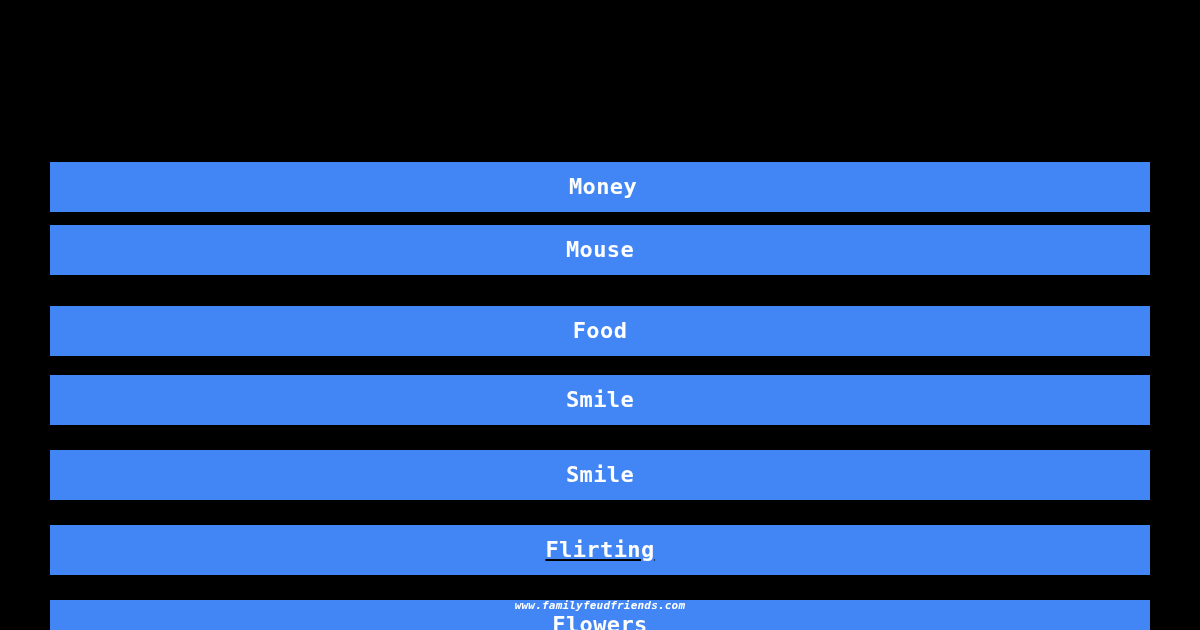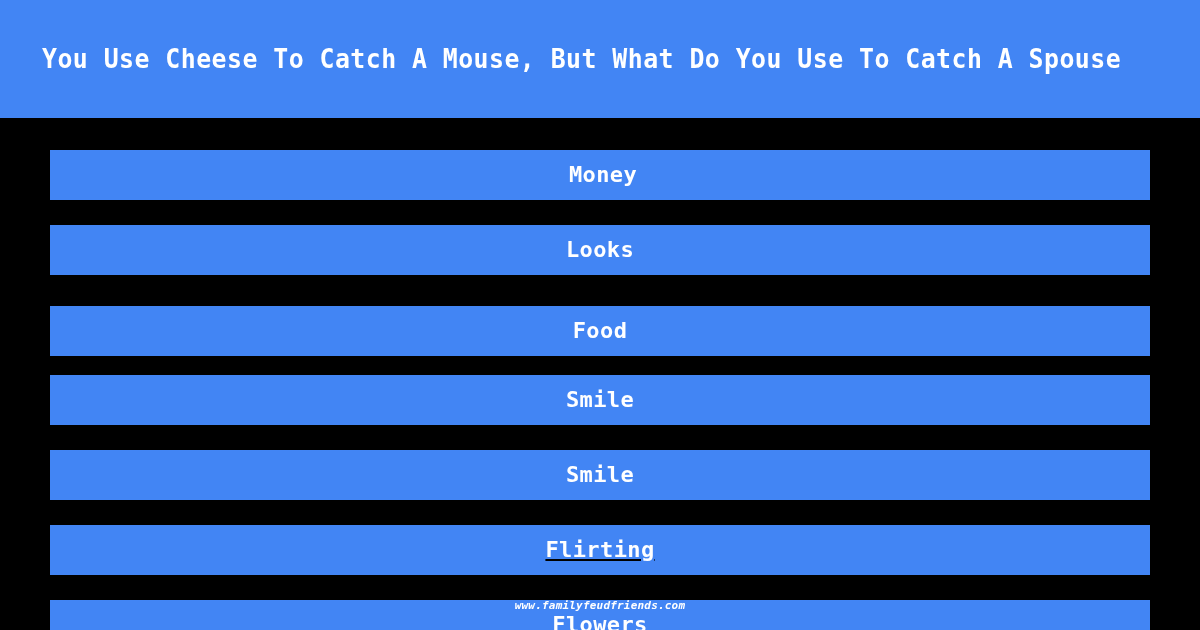--- a/index.html
+++ b/index.html
@@ -92,30 +92,27 @@
     z-index: 5;
     pointer-events: none;
     font-style: italic;
   }
 </style>
 </head>
 <body>
 
 <div id="stage">
 
-  <div class="header">
-    <div class="header-title">You Use Cheese To Catch A Mouse, But What Do You Use To Catch A Spouse</div>
-  </div>
 
   <div class="answers">
-      <div class="answer-row" style="top: 0px; padding-left: 6px;">
+      <div class="answer-row" style="top: 12px; padding-left: 6px;">
         <span class="answer-label">Money</span>
       </div>
       <div class="answer-row" style="top: 75px;">
-        <span class="answer-label">Looks</span>
+        <span class="answer-label">Mouse</span>
       </div>
       <div class="answer-row" style="top: 156px;">
         <span class="answer-label">Food</span>
       </div>
       <div class="answer-row" style="top: 225px;">
         <span class="answer-label">Smile</span>
       </div>
       <div class="answer-row" style="top: 300px;">
         <span class="answer-label">Smile</span>
       </div>

